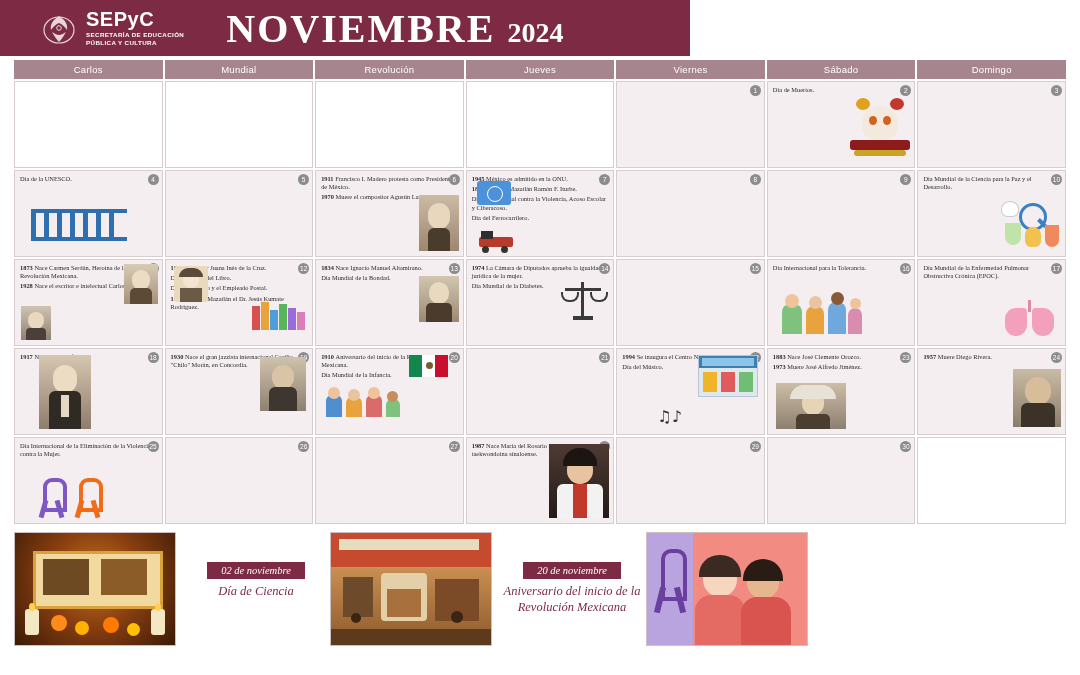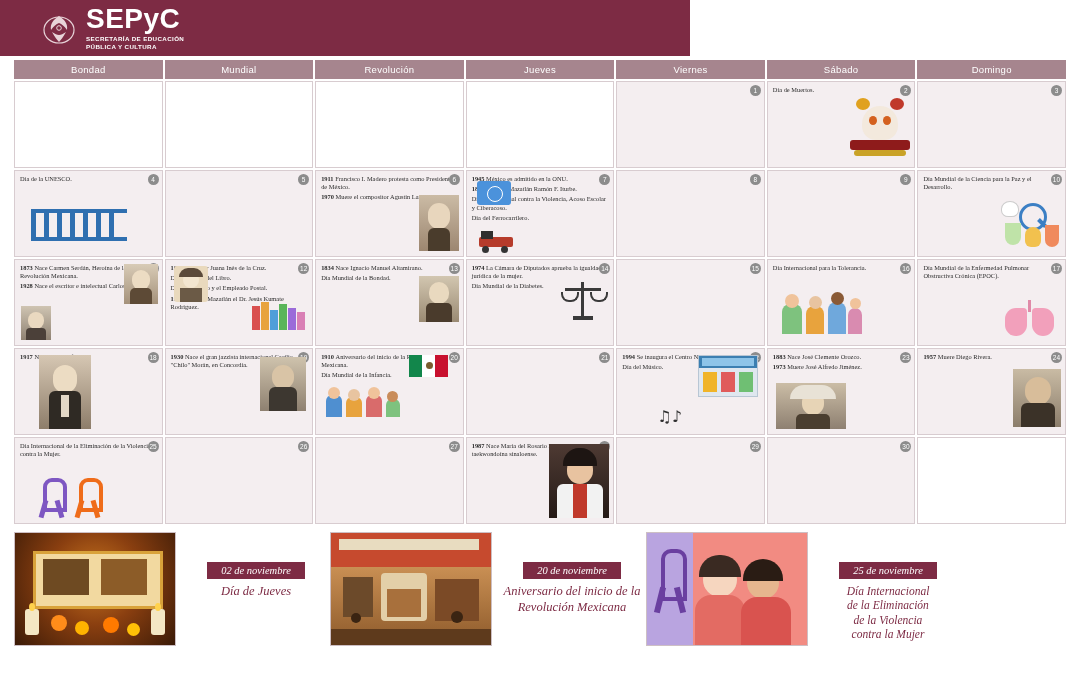--- a/index.html
+++ b/index.html
@@ -14,21 +14,21 @@
   
   .header{display:flex;height:56px;}
   .hdr-left{
     flex:0 0 690px;background:#7d2b44;color:#fff;
     display:flex;align-items:center;position:relative;
   }
   .logo-wrap{display:flex;align-items:center;padding-left:40px;gap:8px;}
   .eagle{width:38px;height:40px;position:relative;}
   .eagle svg{display:block;}
   .sepyc-text{line-height:1;}
-  .sepyc-title{font-family:"Liberation Sans",sans-serif;font-weight:bold;font-size:28px;letter-spacing:.5px;}
+  .sepyc-title{font-family:"Liberation Sans",sans-serif;font-weight:bold;font-size:20px;letter-spacing:.5px;}
   .sepyc-sub{font-family:"Liberation Sans",sans-serif;font-size:6.2px;font-weight:bold;letter-spacing:.4px;margin-top:2px;line-height:1.25;}
   .month-wrap{display:flex;align-items:baseline;gap:12px;margin-left:42px;}
   .month{font-size:40px;font-weight:bold;letter-spacing:2px;font-family:"Liberation Serif",serif;}
   .year{font-size:28px;font-weight:bold;}
   .hdr-right{
     flex:1;background:#efd9dd;display:flex;align-items:center;justify-content:center;
   }
   .efem{font-size:32px;color:#7d2b44;font-family:"Liberation Serif",serif;}
 
   
@@ -83,25 +83,29 @@
             <path d="M12 24 C15 29 17 32 19 34 C21 32 23 29 26 24 C23 26 21 27 19 27 C17 27 15 26 12 24Z" fill="#e8d4d9"></path>
             <circle cx="19" cy="20" r="2.3" fill="#7d2b44" stroke="#e8d4d9" stroke-width="1"></circle>
           </svg>
         </div>
         <div class="sepyc-text">
           <div class="sepyc-title">SEPyC</div>
           <div class="sepyc-sub" style="white-space:pre-line">SECRETARÍA DE EDUCACIÓN
 PÚBLICA Y CULTURA</div>
         </div>
       </div>
+      <div class="month-wrap">
+        <div class="month">NOVIEMBRE</div>
+        <div class="year">2024</div>
+      </div>
     </div>
   </div>
 
   <div class="weekdays">
-    <div class="wd">Bondad</div>
+    <div class="wd">Carlos</div>
     <div class="wd">Mundial</div>
     <div class="wd">Revolución</div>
     <div class="wd">Jueves</div>
     <div class="wd">Viernes</div>
     <div class="wd">Sábado</div>
     <div class="wd">Domingo</div>
   </div>
 
   <div class="grid" id="calendar-grid">
       <div class="cell empty"></div>
@@ -466,21 +470,21 @@
         <div class="sq" style="left:14px;top:70px;width:6px;height:8px;background:#ffd24d;border-radius:50%;"></div>
         <div class="sq" style="left:136px;top:76px;width:14px;height:26px;background:#f4e7c4;border-radius:3px;"></div>
         <div class="sq" style="left:140px;top:70px;width:6px;height:8px;background:#ffd24d;border-radius:50%;"></div>
         <div class="sq" style="left:36px;top:82px;width:16px;height:16px;background:#ff8c1a;border-radius:50%;"></div>
         <div class="sq" style="left:60px;top:88px;width:14px;height:14px;background:#ffb300;border-radius:50%;"></div>
         <div class="sq" style="left:88px;top:84px;width:16px;height:16px;background:#ff7a00;border-radius:50%;"></div>
         <div class="sq" style="left:112px;top:90px;width:13px;height:13px;background:#ffc107;border-radius:50%;"></div>
       </div>
       <div class="fcap">
         <div class="fdate">02 de noviembre</div>
-        <div class="ftitle" style="white-space:pre-line">Día de Jueves</div>
+        <div class="ftitle" style="white-space:pre-line">Día de Ciencia</div>
       </div>
     </div>
 
     <div class="fcard">
       <div class="fimg" style="background:#d8b886;">
         <div class="sq" style="left:0;top:0;width:100%;height:34px;background:#c64a2e;"></div>
         <div class="sq" style="left:8px;top:6px;width:140px;height:11px;background:#e8dcc0;"></div>
         <div class="sq" style="left:0;top:34px;width:100%;height:78px;background:linear-gradient(#c98f53,#8d5a2b);"></div>
         <div class="sq" style="left:12px;top:44px;width:30px;height:40px;background:#6c4a2a;"></div>
         <div class="sq" style="left:50px;top:40px;width:46px;height:48px;background:#e3cfa8;border-radius:4px;"></div>
@@ -504,23 +508,16 @@
         <div class="sq" style="left:14px;top:16px;width:18px;height:44px;border:4px solid #6a3fa0;border-radius:10px 10px 0 0;background:none;"></div>
         <div class="sq" style="left:10px;top:54px;width:6px;height:26px;background:#6a3fa0;transform:rotate(14deg);"></div>
         <div class="sq" style="left:30px;top:54px;width:6px;height:26px;background:#6a3fa0;transform:rotate(-14deg);"></div>
         <div class="sq" style="left:56px;top:30px;width:34px;height:34px;background:#f6d6bf;border-radius:50%;"></div>
         <div class="sq" style="left:52px;top:22px;width:42px;height:22px;background:#3a2a22;border-radius:20px 20px 0 0;"></div>
         <div class="sq" style="left:48px;top:62px;width:50px;height:50px;background:#e36b63;border-radius:16px 16px 0 0;"></div>
         <div class="sq" style="left:100px;top:34px;width:32px;height:32px;background:#e6b68e;border-radius:50%;"></div>
         <div class="sq" style="left:96px;top:26px;width:40px;height:22px;background:#2a1c14;border-radius:20px 20px 0 0;"></div>
         <div class="sq" style="left:94px;top:64px;width:50px;height:48px;background:#d9534f;border-radius:16px 16px 0 0;"></div>
       </div>
-      <div class="fcap">
-        <div class="fdate">25 de noviembre</div>
-        <div class="ftitle" style="white-space:pre-line;font-size:11.5px">Día Internacional
-de la Eliminación
-de la Violencia
-contra la Mujer</div>
-      </div>
     </div>
 
   </div>
 </div>
 
 </body></html>

